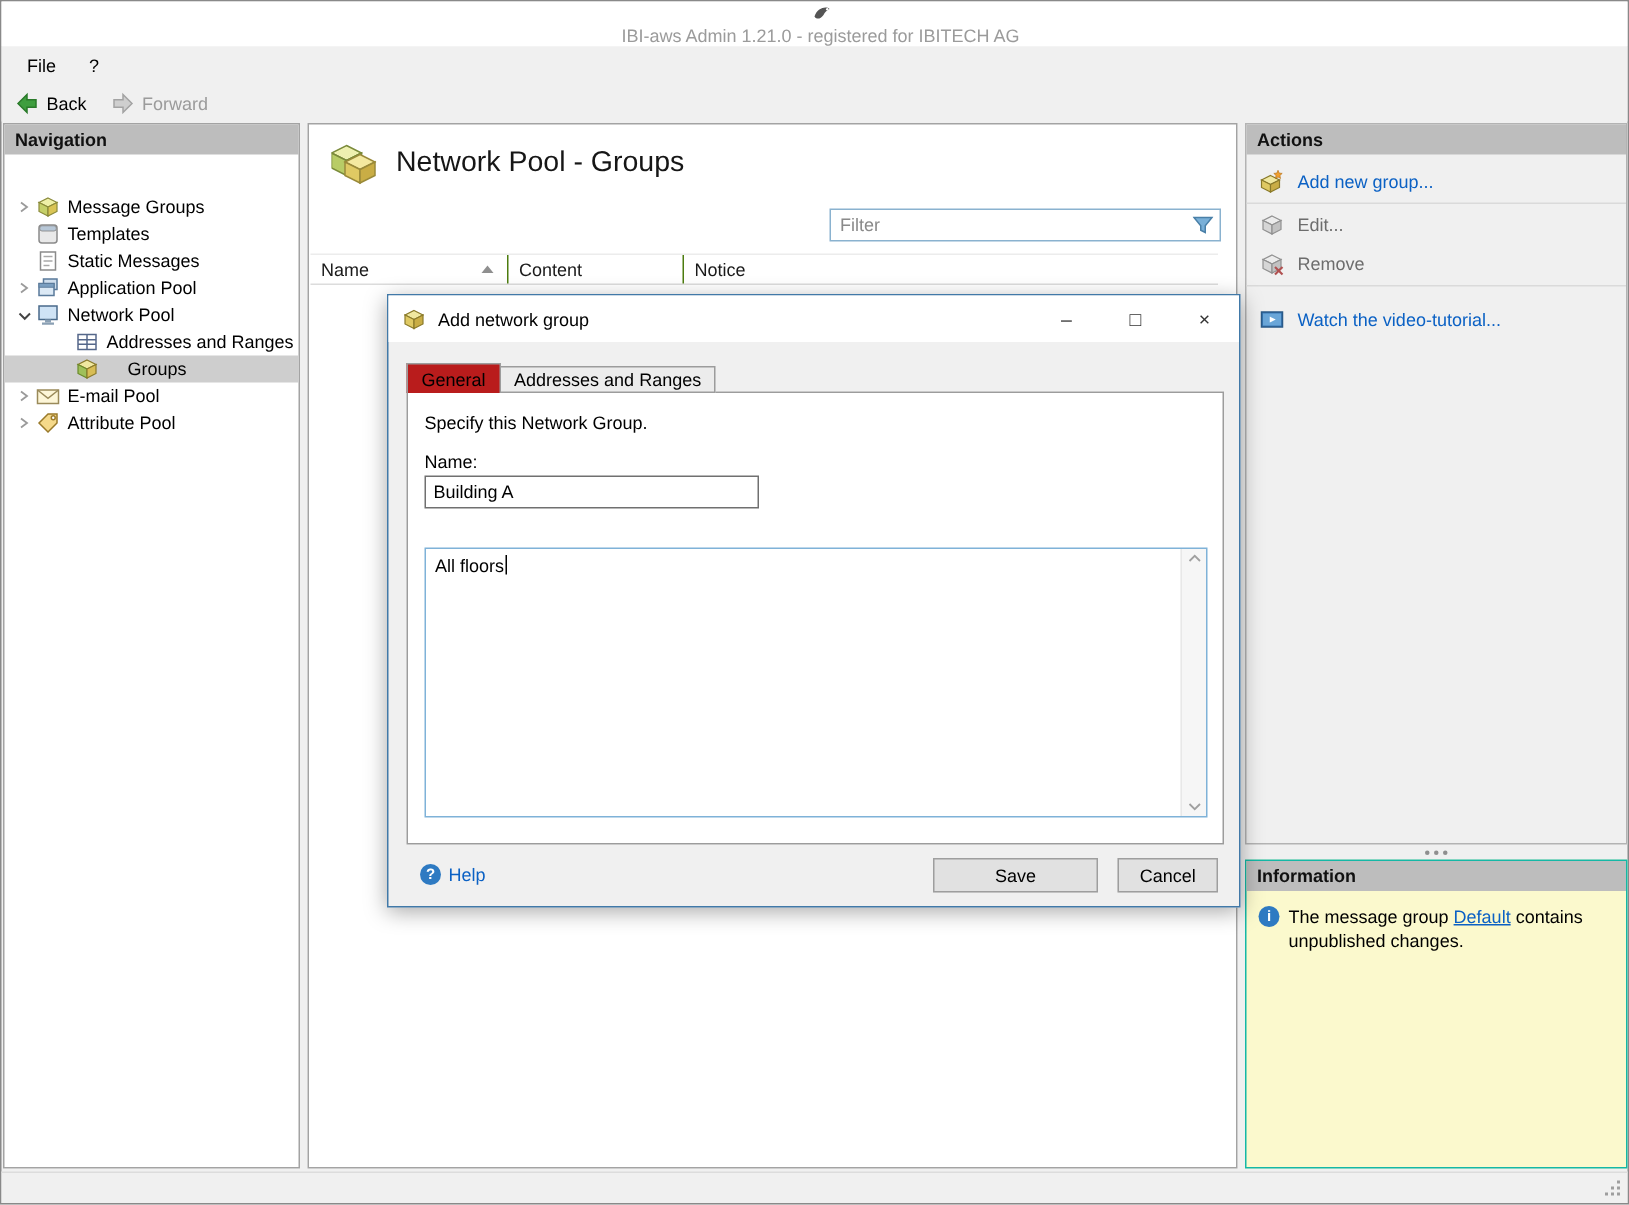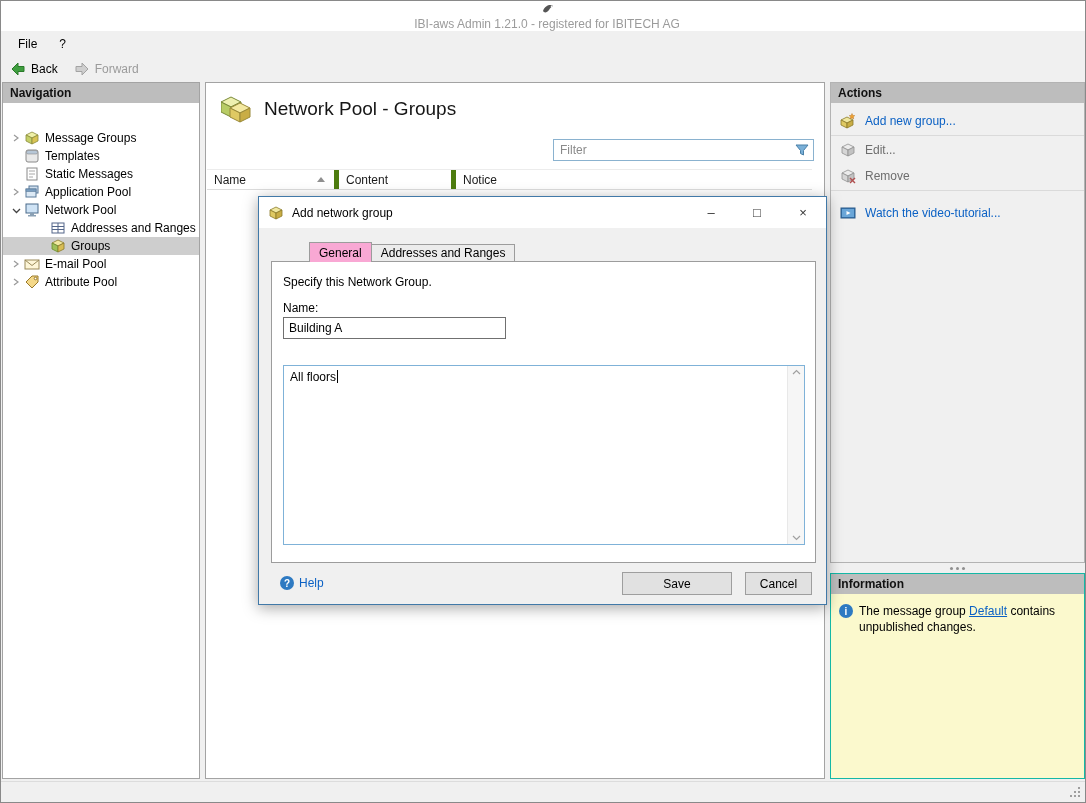--- a/index.html
+++ b/index.html
@@ -21,35 +21,35 @@
   .tool-btn{display:flex;align-items:center;gap:5px;padding:2px 4px;}
   .tool-btn.disabled .tool-label{color:#9b9b9b;}
 
   
   .panel-header{height:20px;background:#bdbdbd;display:flex;align-items:center;padding-left:7px;font-weight:bold;color:#111;}
 
   
   .nav-panel{position:absolute;left:2px;top:82px;width:198px;height:697px;background:#fff;border:1px solid #a3a3a3;}
   .tree{position:absolute;left:0;top:20px;right:0;bottom:0;}
   .tree-row{position:absolute;left:0;right:0;height:18px;display:flex;align-items:center;white-space:nowrap;}
-  .tree-row.selected{background:#cecece;}
+  .tree-row.selected{background:#cecece;gap:14px;}
   .expander{width:12px;margin-left:7px;display:flex;justify-content:center;align-items:center;}
   .ticon{margin-left:2px;width:16px;height:16px;display:flex;align-items:center;justify-content:center;flex:0 0 auto;}
   .tree-row.lvl1 .ticon{margin-left:47px;}
   .tlabel{margin-left:5px;}
 
   
   .content-panel{position:absolute;left:205px;top:82px;width:620px;height:697px;background:#fff;border:1px solid #a3a3a3;}
   .page-title-row{position:absolute;left:15px;top:12px;display:flex;align-items:center;gap:13px;}
   .page-title{font-size:19px;color:#161616;}
   .filter-box{position:absolute;left:347px;top:56px;width:261px;height:22px;border:1px solid #8ab2cf;background:#fff;display:flex;align-items:center;padding-right:4px;}
   .filter-input{flex:1;border:0;outline:0;font:inherit;color:#333;padding:0 6px;background:transparent;min-width:0;}
   .filter-input::placeholder{color:#8a8a8a;}
   .list-header{position:absolute;left:1px;top:86px;width:605px;height:21px;border-top:1px solid #ececec;border-bottom:1px solid #dcdcdc;display:flex;background:#fff;}
-  .col{display:flex;align-items:center;padding-left:7px;border-right:5px solid #4d7c0f;color:#1a1a1a;}
+  .col{display:flex;align-items:center;padding-left:7px;border-right:1px solid #4d7c0f;color:#1a1a1a;}
   .col-name{width:132px;justify-content:space-between;padding-right:9px;}
   .col-content{width:117px;}
   .col-notice{flex:1;border-right:0;}
   .sort-asc{width:0;height:0;border-left:4px solid transparent;border-right:4px solid transparent;border-bottom:5px solid #8f8f8f;}
 
   
   .actions-panel{position:absolute;left:830px;top:82px;width:255px;height:481px;background:#f0f0f0;border:1px solid #b3b3b3;}
   .action-list{padding-top:5px;}
   .action-item{display:flex;align-items:center;gap:9px;padding:5px 9px;}
   .alabel{color:#0b61c4;}
@@ -71,21 +71,21 @@
   .grip::before{content:"";position:absolute;left:0;top:0;width:2px;height:2px;background:transparent;
     box-shadow:8px 0 0 #9e9e9e,4px 4px 0 #9e9e9e,8px 4px 0 #9e9e9e,0 8px 0 #9e9e9e,4px 8px 0 #9e9e9e,8px 8px 0 #9e9e9e;}
 
   
   .dialog{position:absolute;left:258px;top:196px;width:569px;height:409px;background:#f0f0f0;border:1px solid #4179a8;box-shadow:0 3px 14px rgba(0,0,0,.35);z-index:10;}
   .dialog-titlebar{height:31px;background:#fff;display:flex;align-items:center;}
   .dialog-title{margin-left:8px;color:#000;}
   .dialog .win-btn{color:#333;}
   .tabs{position:absolute;left:12px;top:45px;height:20px;display:flex;align-items:flex-end;z-index:3;}
   .tab{height:18px;padding:0 9px;border:1px solid #9c9c9c;background:#ececec;display:flex;align-items:center;}
-  .tab.active{height:20px;background:#f9a8d4;border-bottom:0;position:relative;z-index:4;margin-left:38px;}
+  .tab.active{height:20px;background:#b91c1c;border-bottom:0;position:relative;z-index:4;}
   .tab + .tab{margin-left:-1px;}
   .tab-page{position:absolute;left:12px;top:64px;width:545px;height:302px;background:#fff;border:1px solid #9c9c9c;}
   .desc{position:absolute;left:11px;top:13px;}
   .lbl-name{position:absolute;left:11px;top:39px;}
   .name-input{position:absolute;left:11px;top:55px;width:223px;height:22px;border:1px solid #707070;font:inherit;padding:0 5px;outline:0;background:#fff;}
   .lbl-notice{position:absolute;left:11px;top:102px;}
   .notice-area{position:absolute;left:11px;top:103px;width:522px;height:180px;border:1px solid #7fb2d8;background:#fff;padding:4px 22px 4px 6px;line-height:15px;}
   .caret{display:inline-block;width:1px;height:13px;background:#000;vertical-align:-2px;margin-left:1px;}
   .scrollbar{position:absolute;right:0;top:0;bottom:0;width:17px;background:#f6f6f6;border-left:1px solid #e8e8e8;display:flex;flex-direction:column;justify-content:space-between;align-items:center;padding:3px 0;}
   .help-link{position:absolute;left:21px;top:379px;display:flex;align-items:center;gap:5px;}

